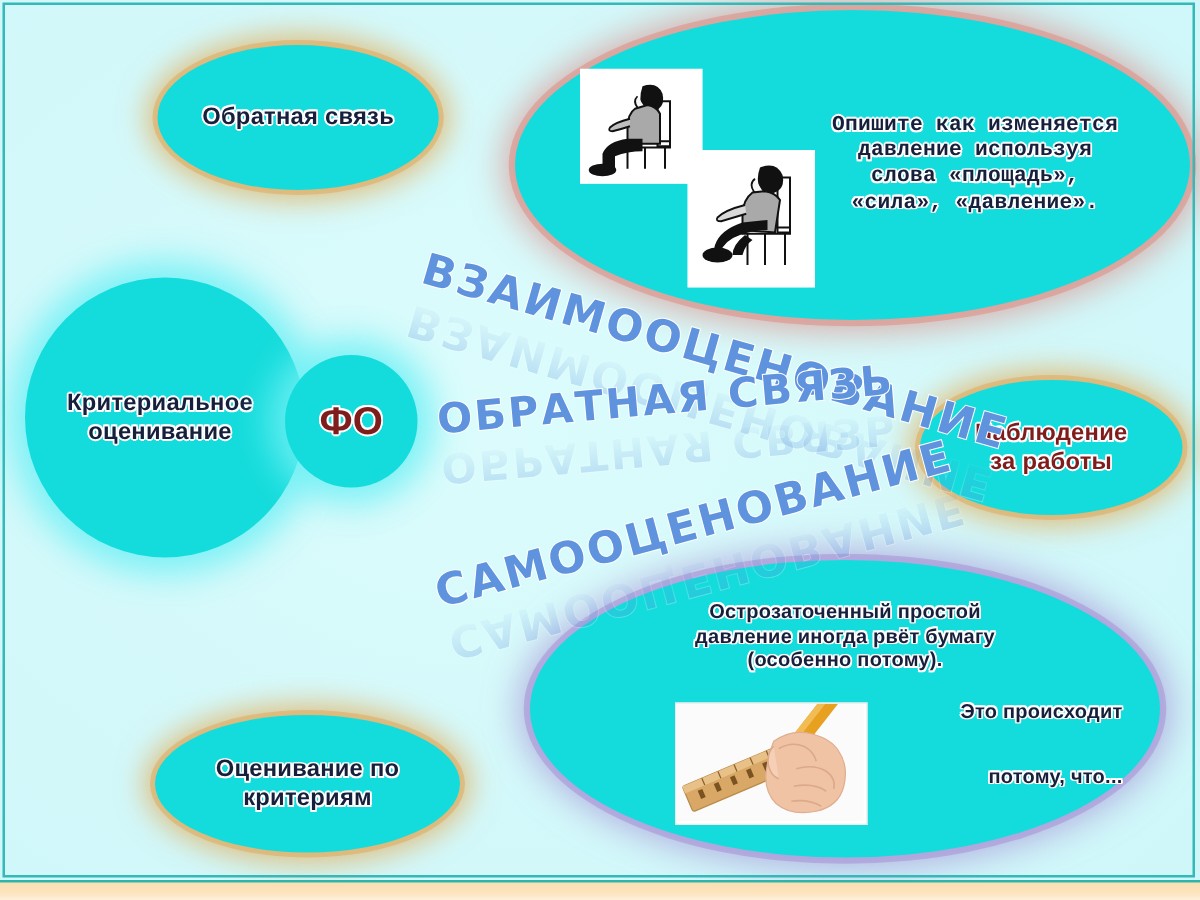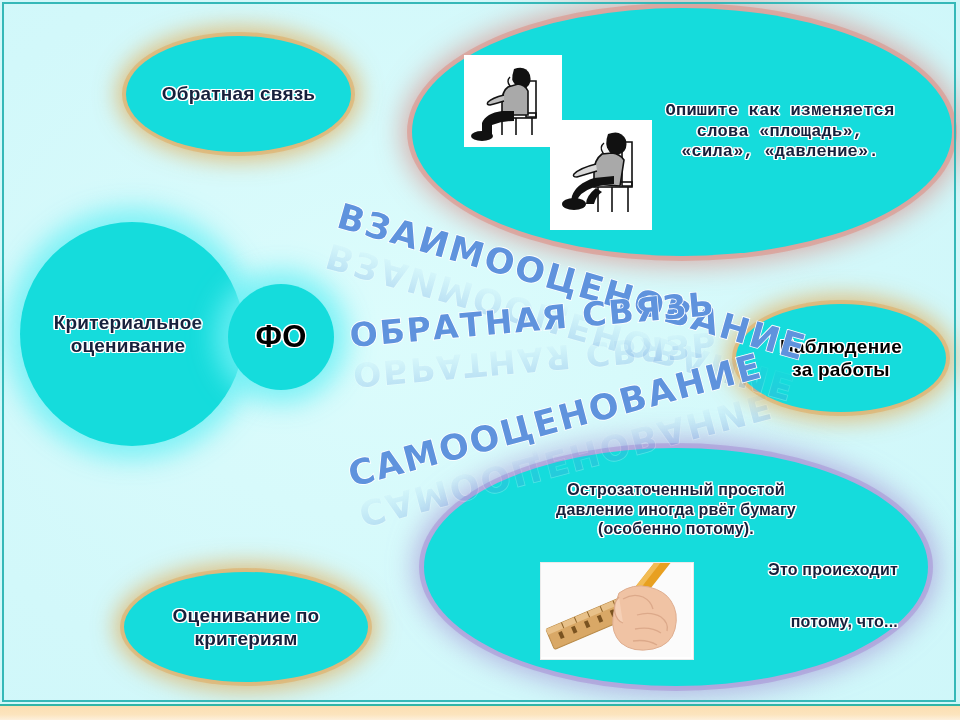--- a/index.html
+++ b/index.html
@@ -67,21 +67,21 @@
   }
   .lbl-navy {
     color: #16203c;
     text-shadow:
       -1.2px -1.2px 0 #fff, 1.2px -1.2px 0 #fff,
       -1.2px  1.2px 0 #fff, 1.2px  1.2px 0 #fff,
        0 -1.4px 0 #fff, 0 1.4px 0 #fff,
       -1.4px 0 0 #fff, 1.4px 0 0 #fff;
   }
   .lbl-purple {
-    color: #000000;
+    color: #7f1d1d;
     text-shadow:
       -1.2px -1.2px 0 #fff, 1.2px -1.2px 0 #fff,
       -1.2px  1.2px 0 #fff, 1.2px  1.2px 0 #fff,
        0 -1.4px 0 #fff, 0 1.4px 0 #fff,
       -1.4px 0 0 #fff, 1.4px 0 0 #fff;
   }
 
   
   #ellipse-feedback      { left: 126px; top: 36px;  width: 225px; height: 116px; }
   #ellipse-pressure      { left: 412px; top: 8px;   width: 540px; height: 248px; }
@@ -159,20 +159,21 @@
   </div>
 
   <div class="wordart" id="wordart-samo">
     <span>САМООЦЕНОВАНИЕ</span>
     <span class="reflect">САМООЦЕНОВАНИЕ</span>
   </div>
 
   <div class="ellipse glow-salmon" id="ellipse-pressure">
     <div class="lbl lbl-navy" style="font-size:17px; width:310px; margin-left:196px; text-align:center; position:relative; z-index:26;font-family:Liberation Mono, monospace;">
       <div>Опишите как изменяется</div>
+      <div>давление используя</div>
       <div>слова «площадь»,</div>
       <div>«сила», «давление».</div>
     </div>
   </div>
 
   <div class="photo" id="photo-sit-upright">
     <svg width="98" height="92" viewBox="0 0 98 92">
       <rect x="0" y="0" width="98" height="92" fill="#fff"></rect>
 
       <path d="M62 26 L72 26 L72 62 L62 62 Z" fill="none" stroke="#111" stroke-width="1.6"></path>

